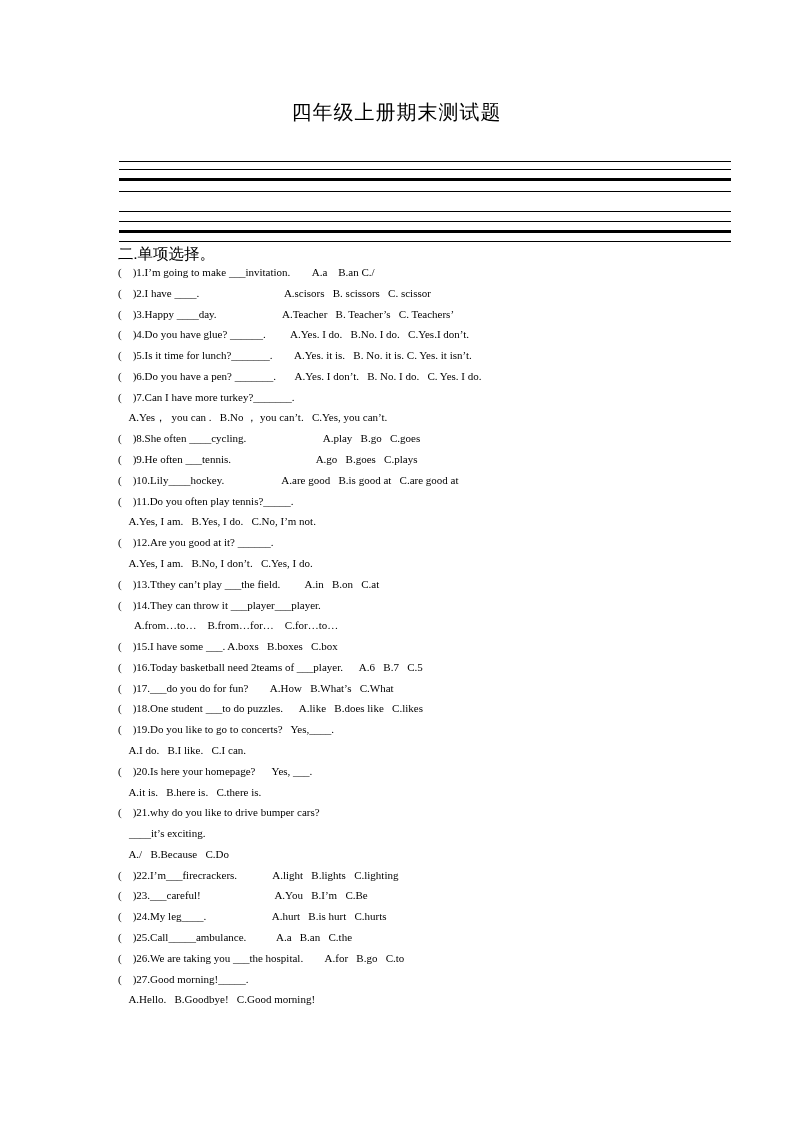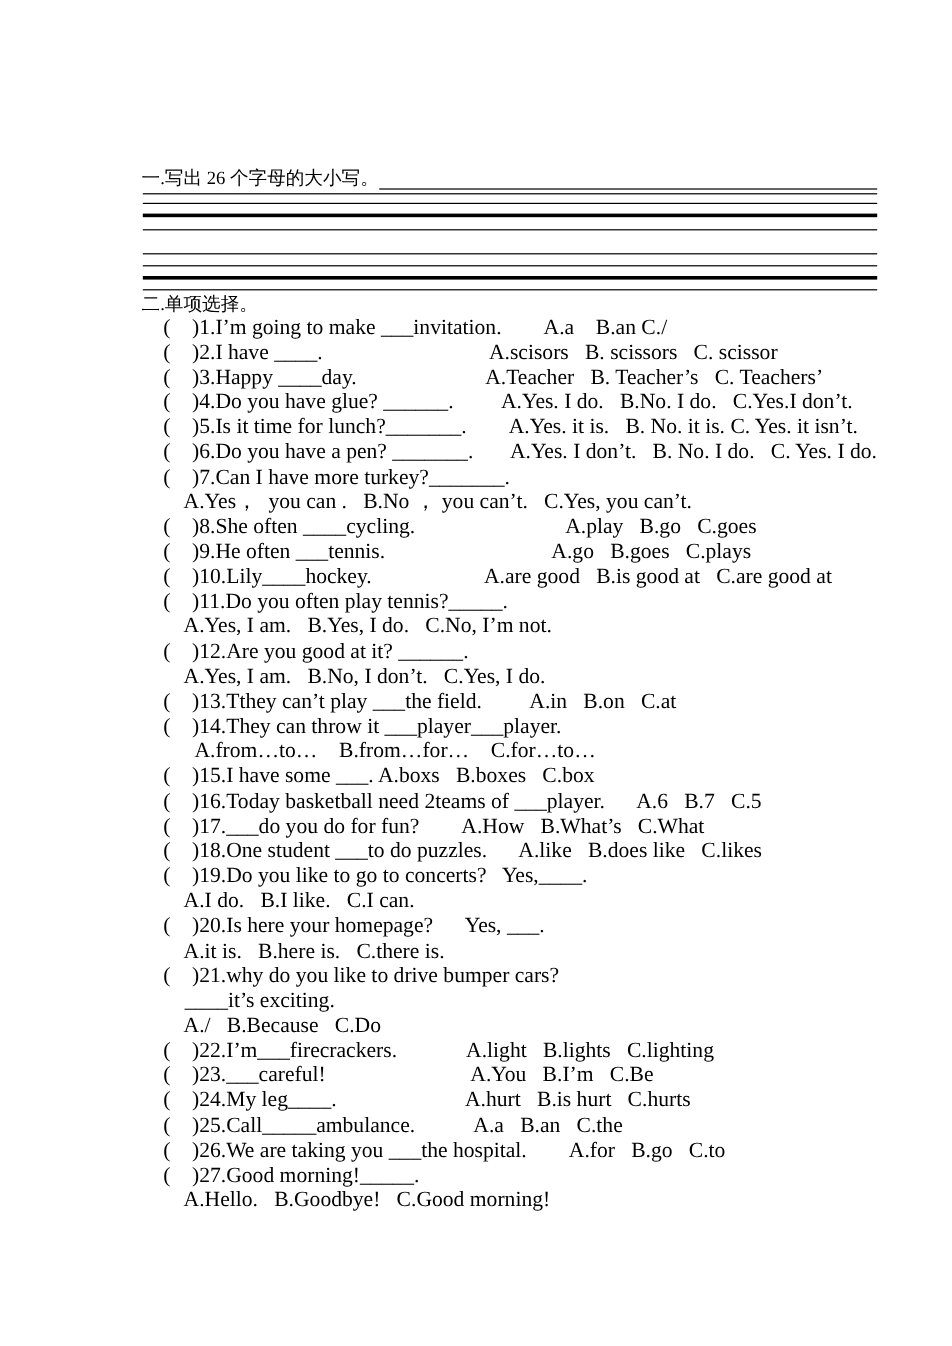--- a/index.html
+++ b/index.html
@@ -72,40 +72,37 @@
     top: 245px;
     left: 118px;
     font-size: 15.5px;
     line-height: 18px;
     white-space: pre;
     text-align: right;
   }
   .questions {
     position: absolute;
     top: 262px;
-    left: 136px;
+    left: 118px;
     right: 40px;
-    font-size: 18px;
+    font-size: 11px;
     line-height: 20.78px;
     white-space: pre;
   }
   .q-line {
     white-space: pre;
   }
 </style>
 </head>
 <body>
 
 <div class="page">
 
+  <h1 class="title">四年级上册期末测试题</h1>
 
-  <div class="heading-row">
-    <span>一.写出 26 个字母的大小写。</span>
-    <span class="heading-rule"></span>
-  </div>
 
   <div class="writing-lines">
     <div class="wline wl-1"></div>
     <div class="wline wl-2"></div>
     <div class="wline wl-3 thick"></div>
     <div class="wline wl-4"></div>
     <div class="wline wl-5"></div>
     <div class="wline wl-6"></div>
     <div class="wline wl-7 thick"></div>
     <div class="wline wl-8"></div>

